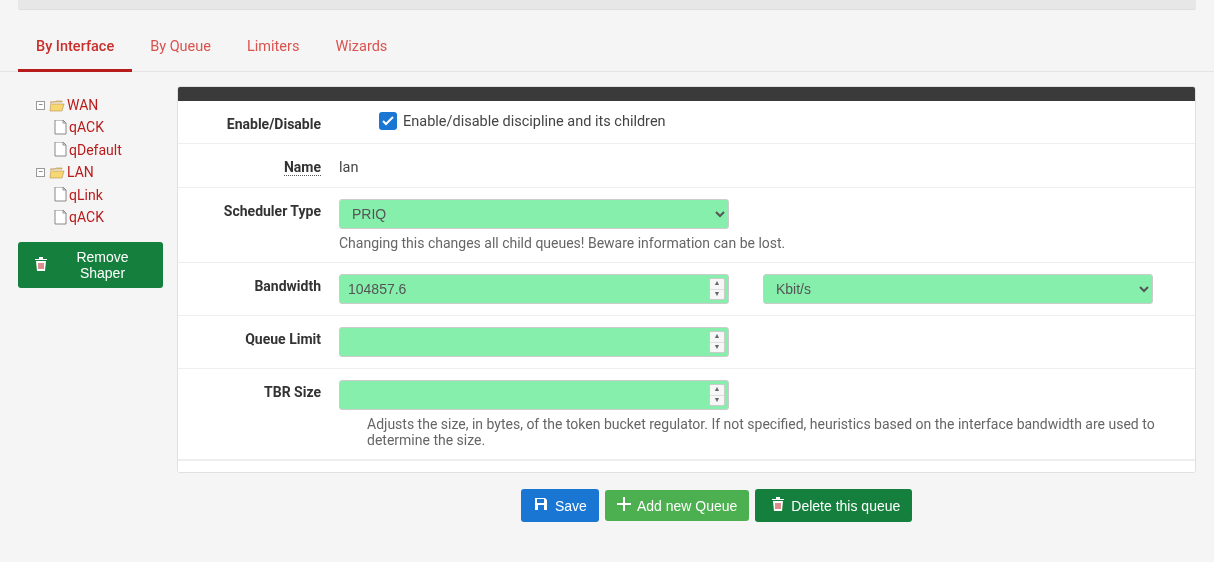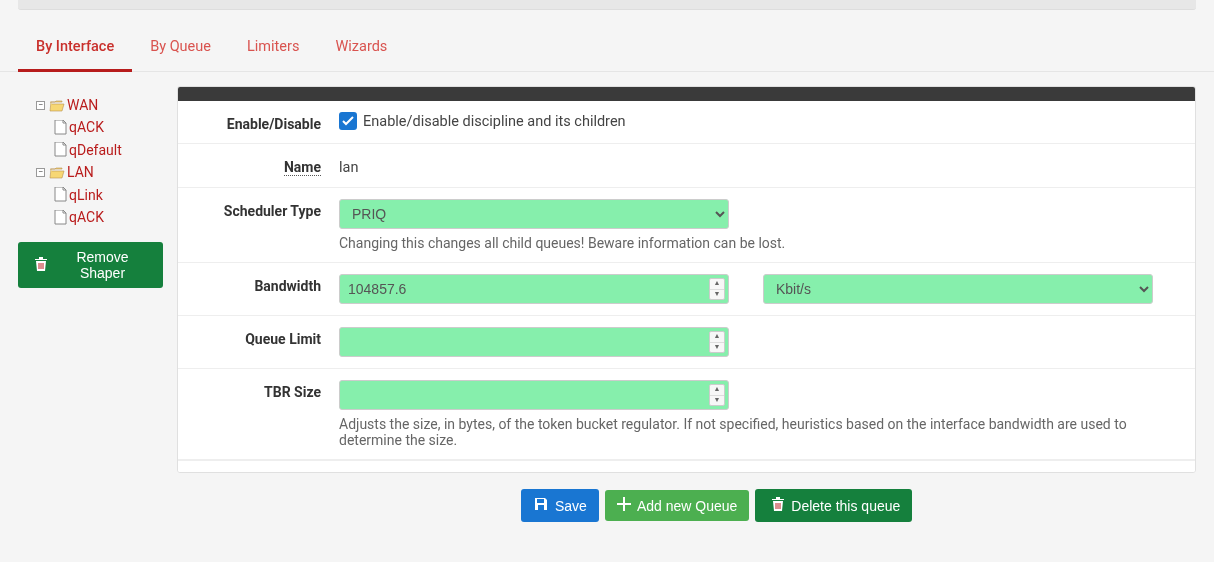--- a/index.html
+++ b/index.html
@@ -136,20 +136,21 @@
   }
   .help-text {
     color: #666;
     margin-top: 6px;
     font-size: 14px;
   }
   .checkbox-wrap {
     display: flex;
     align-items: flex-end;
     gap: 6px;
+    margin-left: 40px;
   }
   .cb-box {
     width: 18px; height: 18px;
     border: 2px solid #1976d2;
     border-radius: 3px;
     display: inline-flex;
     align-items: center; justify-content: center;
     background: #1976d2;
     cursor: pointer;
   }
@@ -184,21 +185,21 @@
     font-size: 7px; color: #666; line-height:1;
     cursor: pointer;
   }
   .spinner div:first-child { border-bottom: 1px solid #ddd; }
   .bandwidth-row .form-field {
     display: flex;
     gap: 34px;
     align-items: center;
   }
   .unit-select { width: 390px; }
-  .tbr-help { max-width: 800px; }
+  .tbr-help { max-width: 800px; margin-left: 28px; }
   .footer-gap {
     height: 12px;
     background: #fff;
     border-top: 1px solid #eee;
   }
   .actions {
     padding: 16px 0 0 344px;
     display: flex;
     gap: 6px;
     align-items: center;

